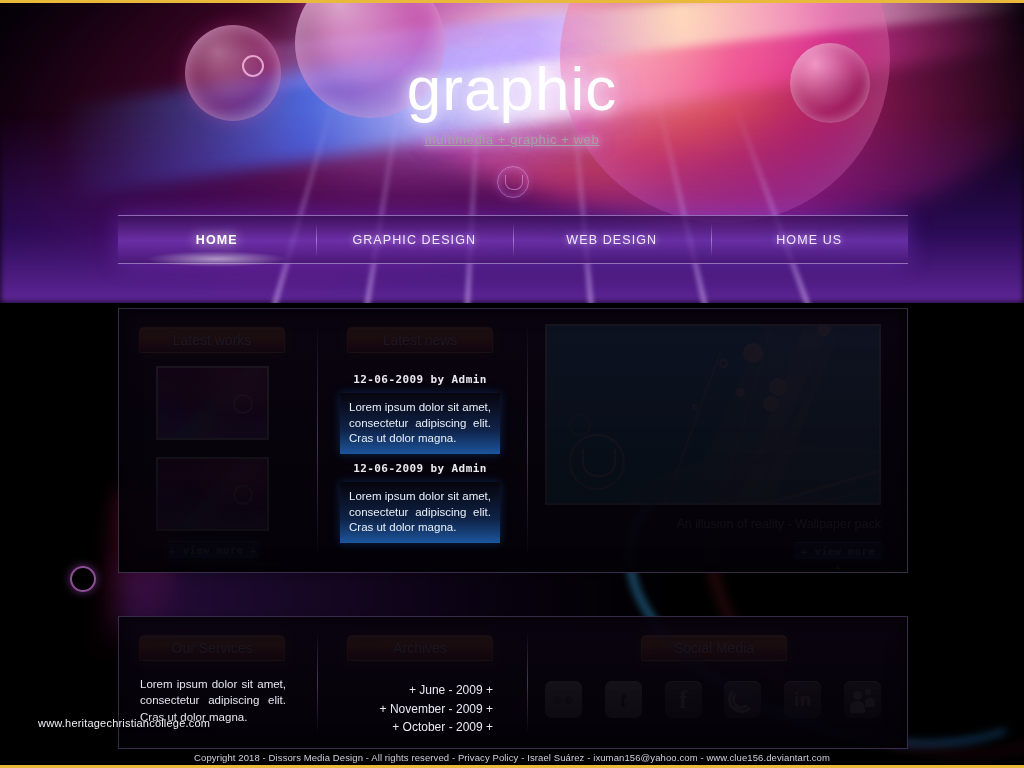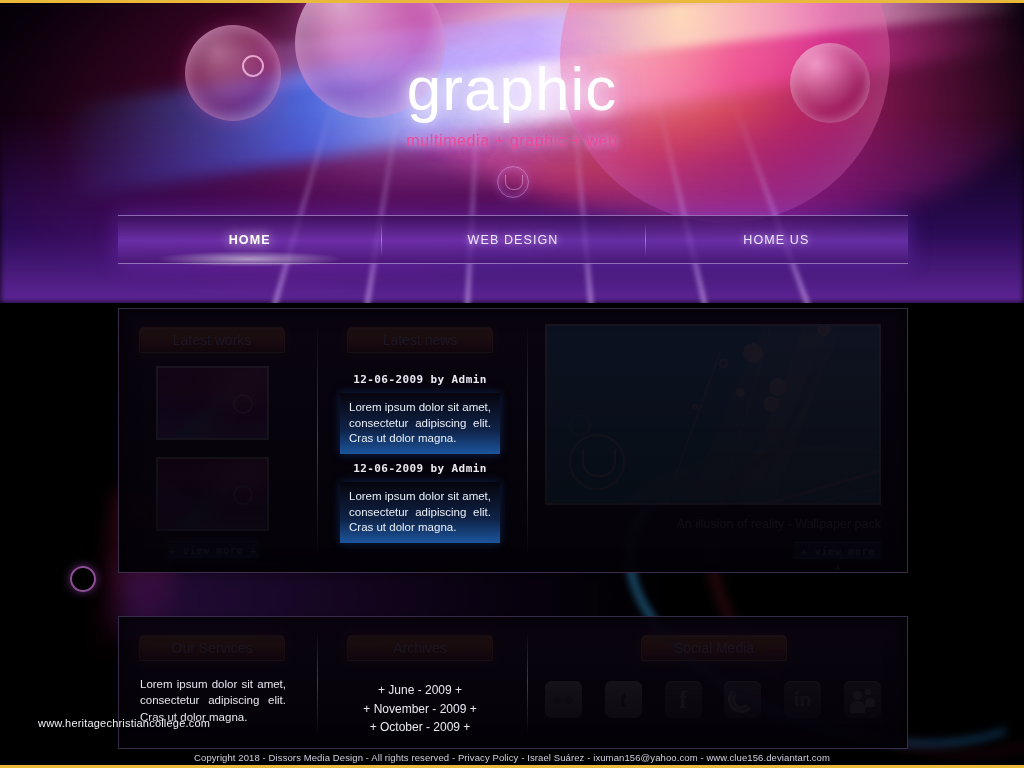--- a/index.html
+++ b/index.html
@@ -68,22 +68,23 @@
     filter:blur(2px);
   }
 
   
   .logo-wrap { position:absolute; left:0; top:50px; width:1024px; text-align:center; z-index:6; }
   .logo {
     font-size:62px; letter-spacing:1px; color:#fff; font-weight:300;
     text-shadow:0 0 14px rgba(255,255,255,.95), 0 0 34px rgba(215,170,255,.85), 0 0 60px rgba(170,90,255,.6);
   }
   .tagline {
-    margin-top:8px; font-size:16px; color:#ec4899; letter-spacing:.6px;
+    margin-top:8px; font-size:13px; color:#a3a3a3; letter-spacing:.6px;
     text-shadow:0 0 8px rgba(230,200,255,.85), 0 0 18px rgba(180,120,255,.6);
+    text-decoration:underline;
   }
   .emblem {
     position:absolute; left:497px; top:163px; width:32px; height:32px; z-index:6;
     border-radius:50%; border:1px solid rgba(235,185,255,.45);
     box-shadow:0 0 10px rgba(210,140,255,.35) inset, 0 0 8px rgba(200,130,255,.25);
   }
   .emblem:after {
     content:""; position:absolute; left:7px; top:8px; width:16px; height:14px;
     border:1px solid rgba(240,200,255,.45); border-top:none;
     border-radius:0 0 8px 8px;
@@ -286,20 +287,21 @@
 </div>
 
 <div class="logo-wrap">
   <div class="logo">graphic</div>
   <div class="tagline">multimedia + graphic + web</div>
 </div>
 <div class="emblem"></div>
 
 <div class="nav">
   <div class="nav-item active">HOME</div>
+  <div class="nav-item">GRAPHIC DESIGN</div>
   <div class="nav-item">WEB DESIGN</div>
   <div class="nav-item">HOME US</div>
 </div>
 
 <div class="cyan-arc"></div>
 <div class="red-arc"></div>
 <div class="left-smear"></div>
 <div class="left-ring"></div>
 <div class="mid-purple"></div>
 
@@ -353,21 +355,21 @@
 
 <div class="panel" id="panel-foot">
   <div class="col-sep" style="left:198px;"></div>
   <div class="col-sep" style="left:408px;"></div>
 </div>
 
 <div class="hdr" style="left:139px; top:632px; width:146px;">Our Services</div>
 <div class="bodytext" style="position:absolute; left:140px; top:673px; width:146px; z-index:6;">Lorem ipsum dolor sit amet, consectetur adipiscing elit. Cras ut dolor magna.</div>
 
 <div class="hdr" style="left:347px; top:632px; width:146px;">Archives</div>
-<div class="archlist" style="position:absolute; left:347px; top:678px; width:146px; z-index:6;">
+<div class="archlist" style="position:absolute; left:347px; top:678px; width:146px; z-index:6;text-align:right;">
   <div>+ June - 2009 +</div>
   <div>+ November - 2009 +</div>
   <div>+ October - 2009 +</div>
 </div>
 
 <div class="hdr" style="left:641px; top:632px; width:146px;">Social Media</div>
 <div class="social-row">
   <div class="sicon">
     <span class="d" style="left:8px; top:15px; width:8px; height:8px; background:#8a8a8a;"></span>
     <span class="d" style="left:20px; top:15px; width:8px; height:8px; background:#8a8a8a;"></span>

